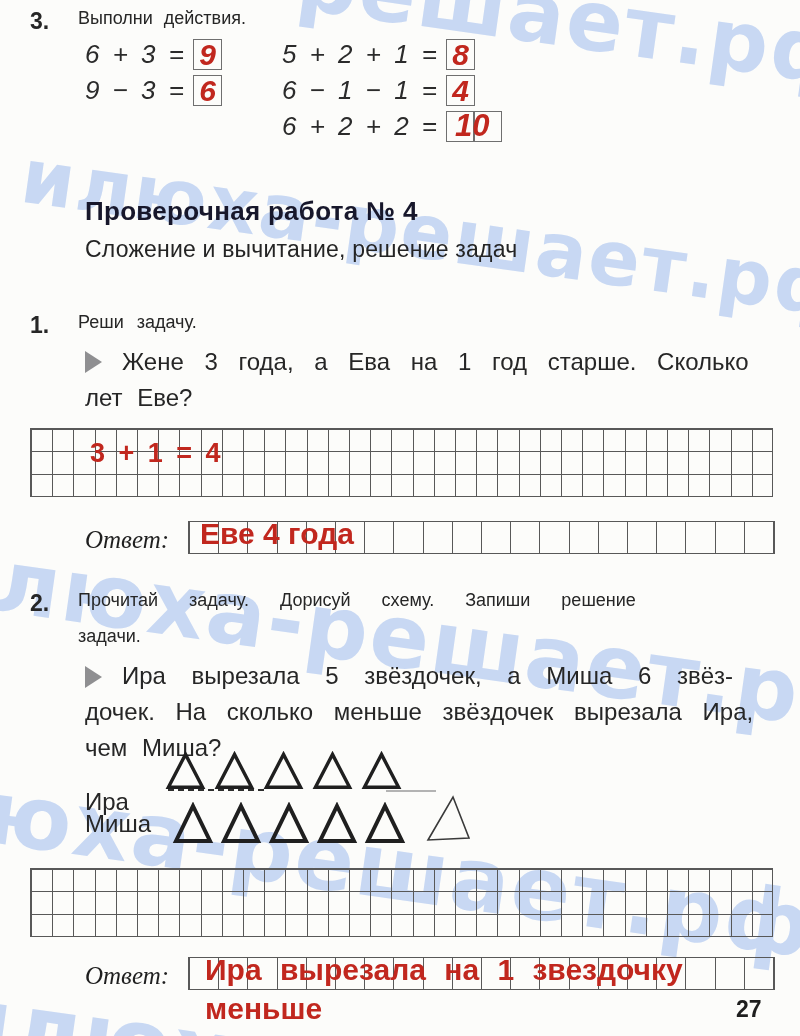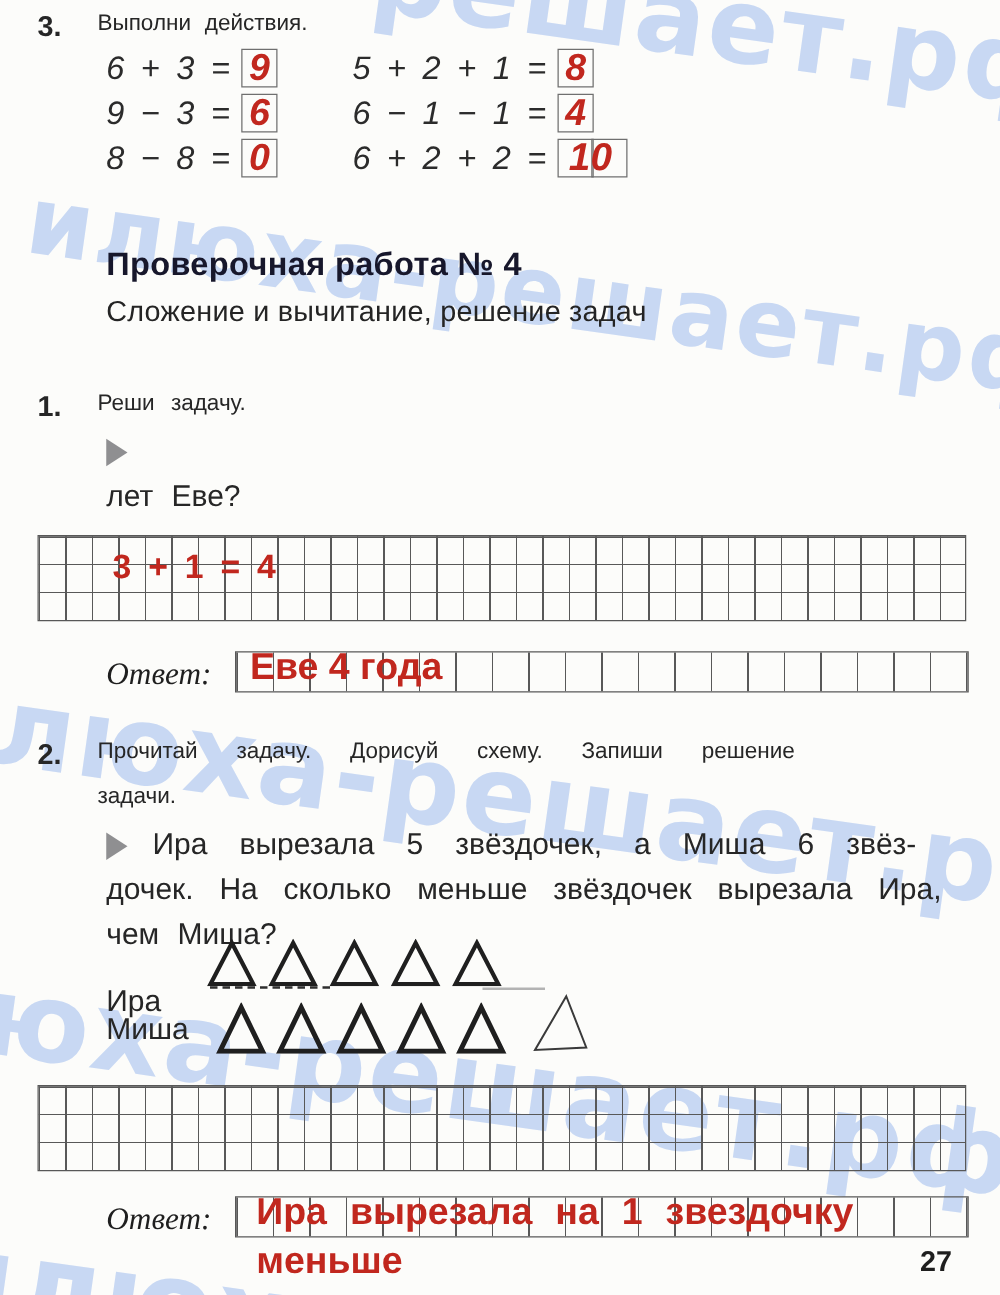--- a/index.html
+++ b/index.html
@@ -83,26 +83,20 @@
       <span class="ans-box">
           <span class="hand">9</span>
         </span>
     </div>
     <div class="eq-row">
       <span>9 − 3 =</span>
       <span class="ans-box">
           <span class="hand">6</span>
         </span>
     </div>
-    <div class="eq-row">
-      <span>8 − 8 =</span>
-      <span class="ans-box">
-          <span class="hand">0</span>
-        </span>
-    </div>
   </div>
 
   <div class="abs eq-col" style="left:282px; top:40px;">
     <div class="eq-row">
       <span>5 + 2 + 1 =</span>
       <span class="ans-box">
           <span class="hand">8</span>
         </span>
     </div>
     <div class="eq-row">
@@ -120,20 +114,21 @@
       </span>
     </div>
   </div>
 
   <div class="abs heading-title" style="left:85px; top:196px;">Проверочная работа № 4</div>
   <div class="abs heading-sub" style="left:85px; top:236px;">Сложение и вычитание, решение задач</div>
 
   <div class="abs num" style="left:30px; top:312px;">1.</div>
   <div class="abs t23" style="left:78px; top:312px; word-spacing:8px;">Реши задачу.</div>
   <div class="abs marker" style="left:85px; top:351px;"></div>
+  <div class="abs t24" style="left:122px; top:348px; word-spacing:14px;">Жене 3 года, а Ева на 1 год старше. Сколько</div>
   <div class="abs t24" style="left:85px; top:384px; word-spacing:8px;">лет Еве?</div>
 
   <div class="abs big-grid" style="left:30px; top:428px;"></div>
   <div class="abs hand sol" style="left:90px; top:440px;">3 + 1 = 4</div>
 
   <div class="abs answer-label" style="left:85px; top:526px;">Ответ:</div>
   <div class="abs cell-row" style="left:188px; top:521px;"></div>
   <div class="abs hand" style="left:200px; top:519px; font-size:30px;">Еве 4 года</div>
 
   <div class="abs num" style="left:30px; top:590px;">2.</div>

